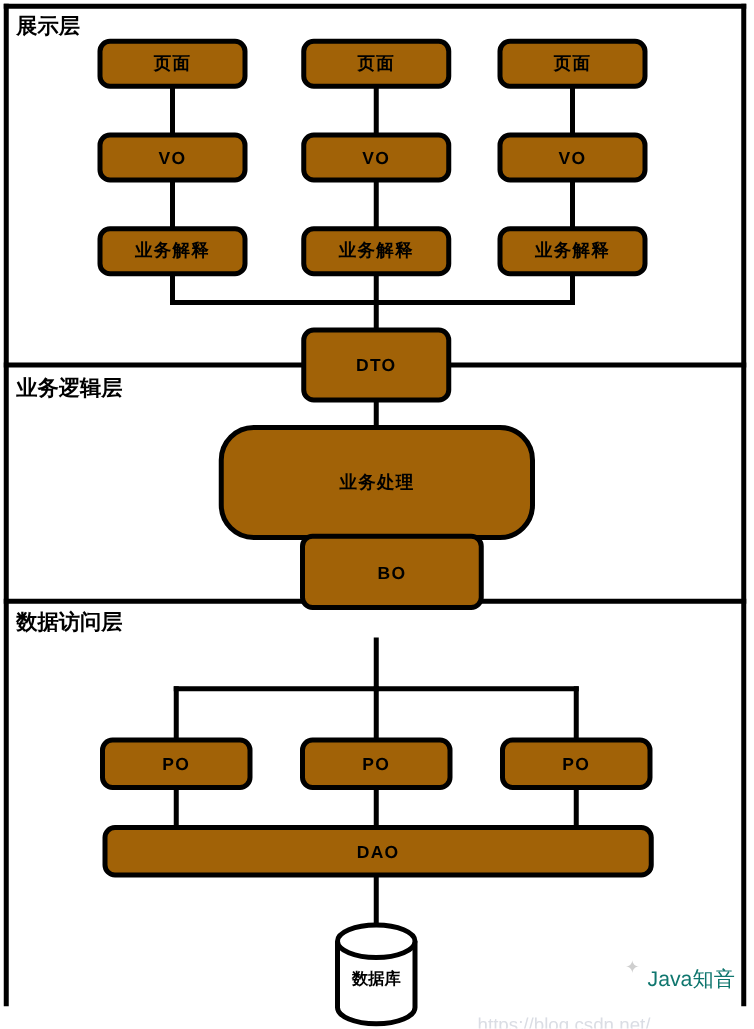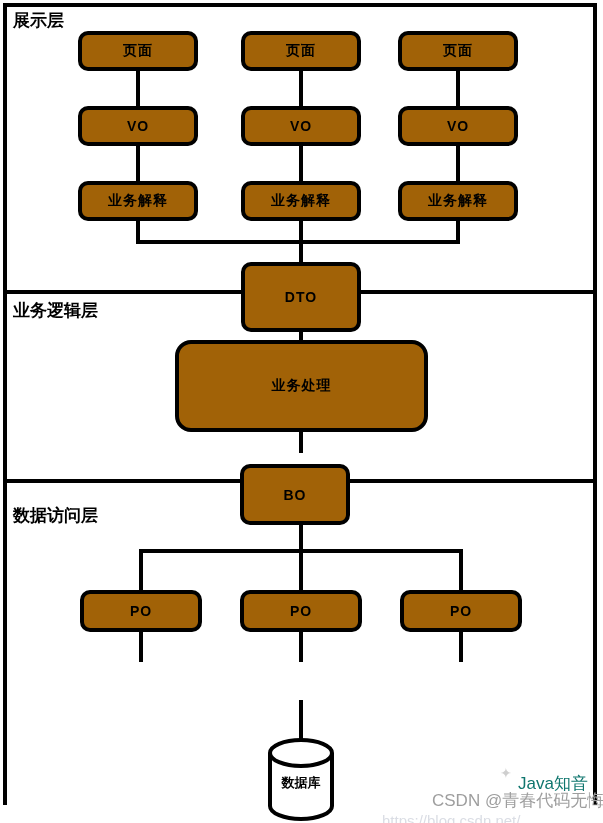--- a/index.html
+++ b/index.html
@@ -13,21 +13,21 @@
   }
   .divider{position:absolute;left:3px;width:594px;height:4px;background:#000;z-index:1;}
   .layer-label{position:absolute;left:13px;font-size:17px;font-weight:bold;color:#000;z-index:4;white-space:nowrap;}
   .hline{position:absolute;height:4px;background:#000;z-index:2;}
   .vline{position:absolute;width:4px;background:#000;z-index:2;}
   .node{
     position:absolute;box-sizing:border-box;background:#a16207;border:4px solid #000;
     border-radius:10px;display:flex;align-items:center;justify-content:center;
     font-size:14px;font-weight:600;color:#000;z-index:3;letter-spacing:1px;white-space:nowrap;
   }
-  .node.big{border-radius:16px;}
+  .node.big{border-radius:28px;}
   .cyl{position:absolute;left:266px;top:737px;z-index:3;}
   .cyl-label{
     position:absolute;left:262px;top:774px;width:78px;text-align:center;
     font-size:13px;font-weight:600;color:#000;z-index:4;white-space:nowrap;
   }
   .wm-csdn{position:absolute;left:432px;top:789px;font-size:17px;color:#9e9e9e;z-index:5;white-space:nowrap;}
   .wm-java{position:absolute;left:518px;top:772px;font-size:17px;color:#0f766e;z-index:5;white-space:nowrap;}
   .wm-sparkle{position:absolute;left:500px;top:765px;font-size:14px;color:#cfcfcf;z-index:5;}
   .wm-url{position:absolute;left:382px;top:812px;font-size:15px;color:#dadde4;z-index:5;white-space:nowrap;}
 </style>
@@ -35,21 +35,21 @@
 <body>
 
 <div class="canvas">
 
   <div class="frame"></div>
   <div class="divider" style="top:290px;"></div>
   <div class="divider" style="top:479px;"></div>
 
   <div class="layer-label" style="top:9px;">展示层</div>
   <div class="layer-label" style="top:299px;">业务逻辑层</div>
-  <div class="layer-label" style="top:504px;">数据访问层</div>
+  <div class="layer-label" style="top:486px;">数据访问层</div>
 
   <div class="vline" style="left:136px;top:70px;height:38px;"></div>
   <div class="vline" style="left:136px;top:144px;height:39px;"></div>
   <div class="vline" style="left:136px;top:219px;height:25px;"></div>
 
   <div class="vline" style="left:299px;top:70px;height:38px;"></div>
   <div class="vline" style="left:299px;top:144px;height:39px;"></div>
   <div class="vline" style="left:299px;top:219px;height:47px;"></div>
 
   <div class="vline" style="left:456px;top:70px;height:38px;"></div>
@@ -78,33 +78,33 @@
   <div class="node" style="left:398px;top:31px;width:120px;height:40px;">页面</div>
 
   <div class="node" style="left:78px;top:106px;width:120px;height:40px;">VO</div>
   <div class="node" style="left:241px;top:106px;width:120px;height:40px;">VO</div>
   <div class="node" style="left:398px;top:106px;width:120px;height:40px;">VO</div>
 
   <div class="node" style="left:78px;top:181px;width:120px;height:40px;">业务解释</div>
   <div class="node" style="left:241px;top:181px;width:120px;height:40px;">业务解释</div>
   <div class="node" style="left:398px;top:181px;width:120px;height:40px;">业务解释</div>
 
-  <div class="node" style="left:241px;top:262px;width:120px;height:70px;">DTO</div>
+  <div class="node" style="left:241px;top:262px;width:120px;height:60px;">DTO</div>
 
   <div class="node big" style="left:175px;top:340px;width:253px;height:92px;">业务处理</div>
-  <div class="node" style="left:240px;top:464px;width:110px;height:61px;">BO</div>
+  <div class="node" style="left:240px;top:427px;width:147px;height:61px;">BO</div>
 
   <div class="node" style="left:80px;top:590px;width:122px;height:42px;">PO</div>
   <div class="node" style="left:240px;top:590px;width:122px;height:42px;">PO</div>
   <div class="node" style="left:400px;top:590px;width:122px;height:42px;">PO</div>
+  <div class="node" style="left:82px;top:660px;width:441px;height:42px;">DAO</div>
 
   <svg class="cyl" width="70" height="86" viewBox="0 0 70 86">
     <path d="M4,16 L4,69 A31,13 0 0 0 66,69 L66,16" fill="#ffffff" stroke="#000000" stroke-width="4"></path>
     <ellipse cx="35" cy="16" rx="31" ry="13" fill="#ffffff" stroke="#000000" stroke-width="4"></ellipse>
   </svg>
   <div class="cyl-label">数据库</div>
 
   <div class="wm-sparkle">✦</div>
   <div class="wm-java">Java知音</div>
-  <div class="wm-csdn">CSDN @青春代码无悔</div>
   <div class="wm-url">https://blog.csdn.net/</div>
 
 </div>
 
 </body></html>

